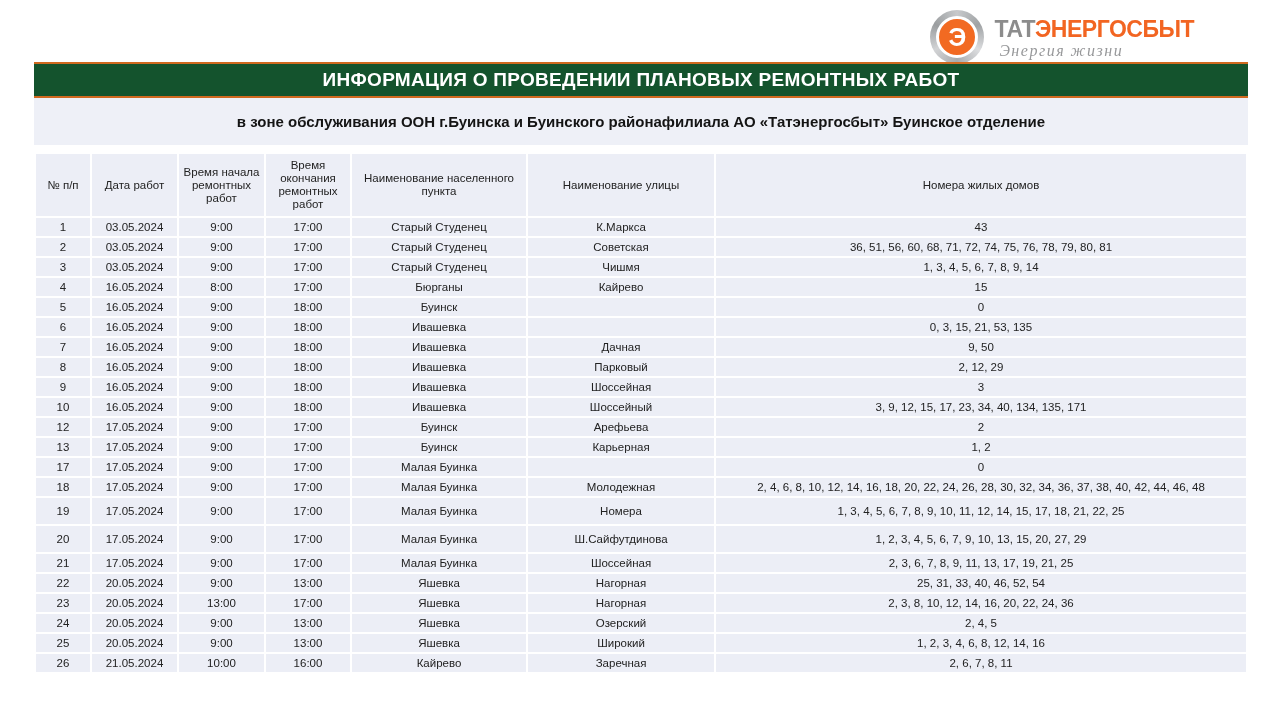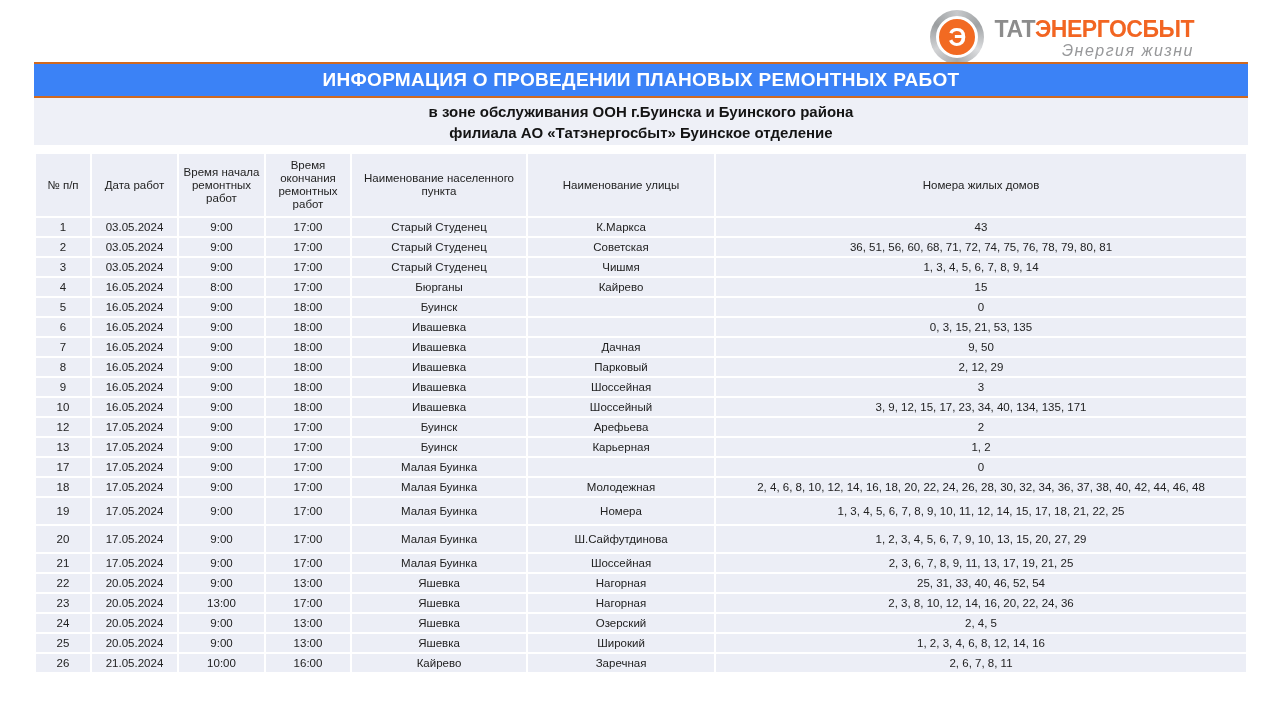--- a/index.html
+++ b/index.html
@@ -22,40 +22,40 @@
   .logo-mark-inner {
     width:36px; height:36px; border-radius:50%;
     background:#F26A22; border:3px solid #ffffff;
     color:#ffffff; font-weight:bold; font-size:25px;
     display:flex; align-items:center; justify-content:center;
   }
   .brand-line { font-weight:bold; font-size:23px; letter-spacing:-0.5px; line-height:1; margin-top:8px; white-space:nowrap; }
   .brand-prefix { color:#8C8C8C; }
   .brand-suffix { color:#F26522; }
   .tagline {
-    font-family:Liberation Sans, sans-serif; font-style:italic;
+    font-family:Liberation Serif, serif; font-style:italic;
     color:#97989a; font-size:16px; letter-spacing:1.5px;
-    margin-top:1px; margin-left:5px;text-align:right;
+    margin-top:1px; margin-left:5px;
   }
 
   
   .content { position:absolute; left:34px; top:62px; width:1214px; }
 
   .title-bar {
-    background:#3b82f6;
+    background:#14532d;
     border-top:2px solid #D0691F; border-bottom:2px solid #D0691F;
     height:32px;
     display:flex; align-items:center; justify-content:center;
     color:#ffffff; font-weight:bold; font-size:19px; letter-spacing:0.3px;
   }
 
   .subtitle-band {
     background:#EEF0F7;
     height:47px;
-    display:flex; flex-direction:column; align-items:center; justify-content:center;
+    display:flex; flex-direction:row; align-items:center; justify-content:center;
     font-weight:bold; font-size:15px; color:#141414; line-height:21px;
   }
 
   
   table.repairs {
     border-collapse:separate; border-spacing:2px;
     width:100%; margin-top:7px; table-layout:fixed;
     background:#ffffff;
   }
   table.repairs th, table.repairs td {

